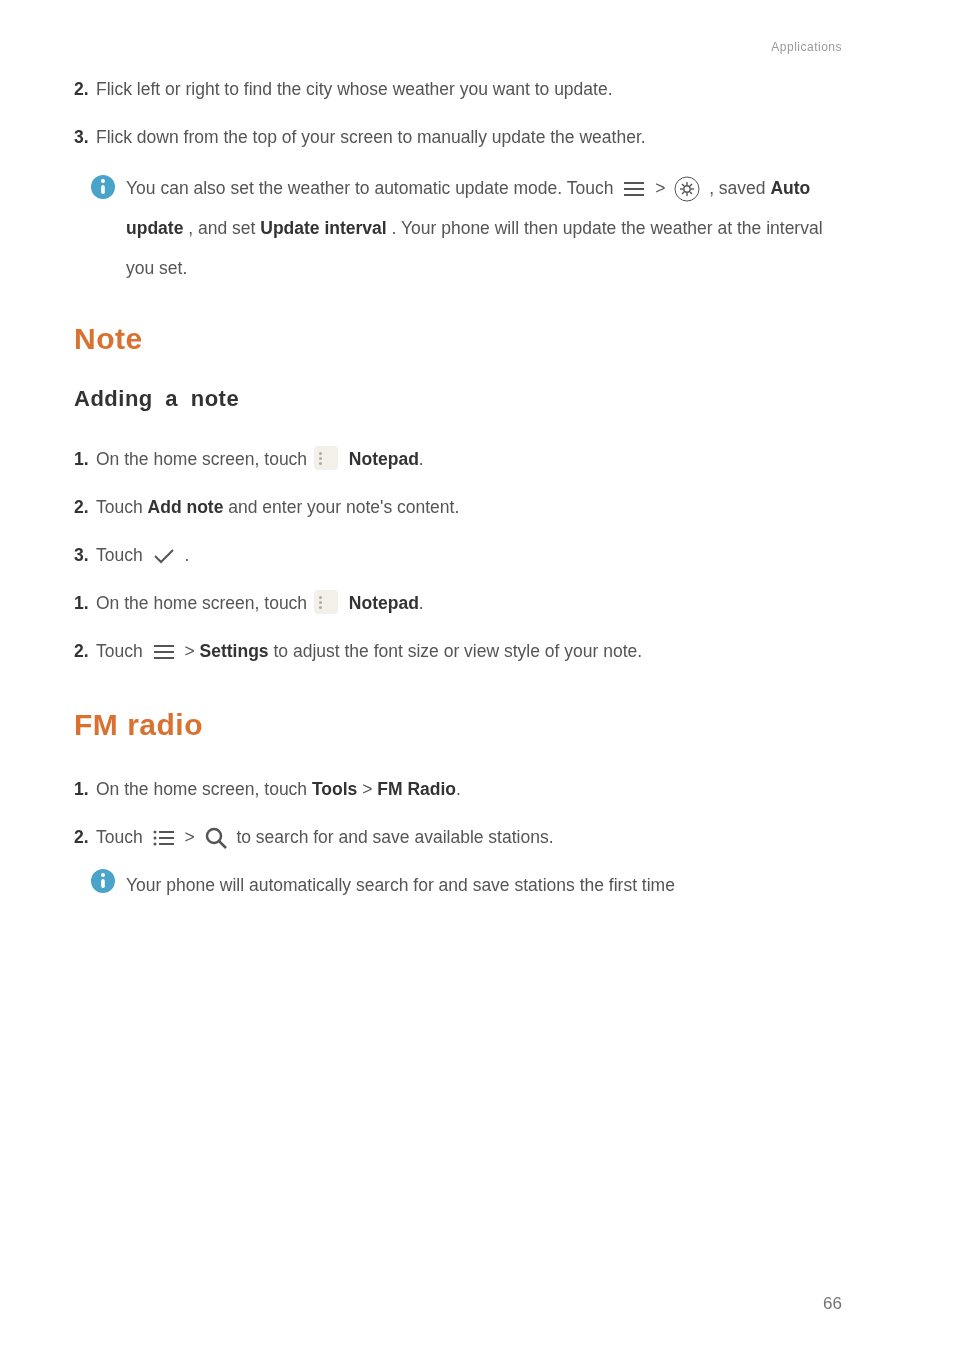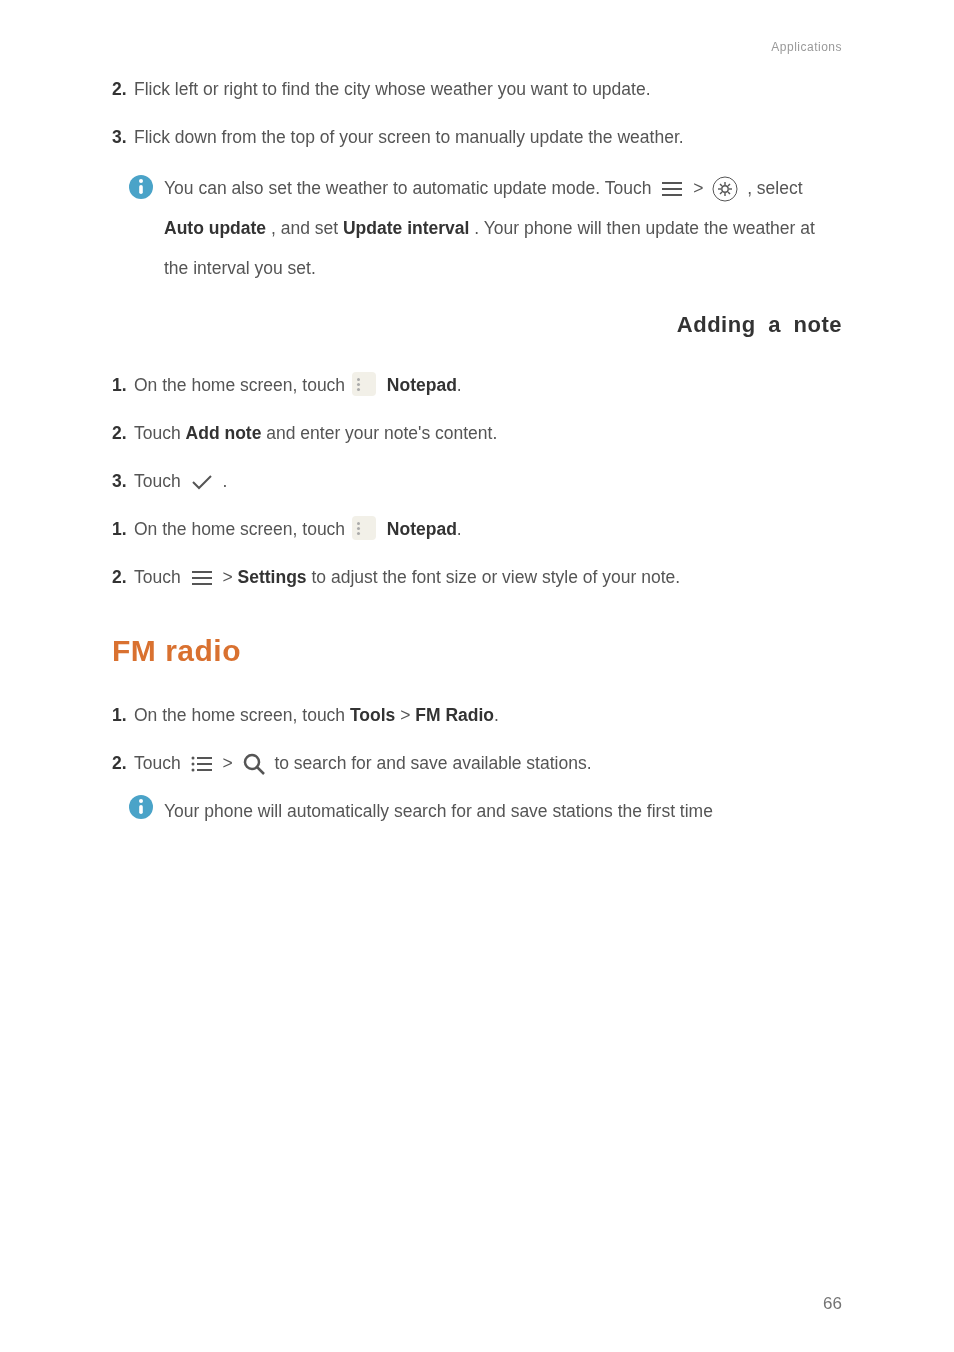--- a/index.html
+++ b/index.html
@@ -8,21 +8,21 @@
       height: 1352px;
       margin: 0;
       padding: 0;
       font-family: "Segoe UI", "Helvetica Neue", Arial, sans-serif;
       color: #555555;
       background: #ffffff;
       position: relative;
       box-sizing: border-box;
     }
     .content {
-      padding: 40px 112px 0 112px;
+      padding: 40px 112px 0 74px;
     }
     .header-label {
       text-align: right;
       color: #999;
       font-size: 12px;
       letter-spacing: 0.5px;
     }
     h1.orange {
       color: #d97130;
       font-size: 30px;
@@ -33,21 +33,20 @@
     h1.orange.mt {
       margin-top: 40px;
     }
     h2 {
       color: #333;
       font-size: 22px;
       font-weight: 700;
       letter-spacing: 0.5px;
       margin: 24px 0 30px 0;
       word-spacing: 6px;
-      text-align: right;
     }
     .para, .step {
       font-size: 17.5px;
       line-height: 34px;
       color: #555;
       margin: 0 0 14px 0;
     }
     .step {
       display: flex;
       align-items: flex-start;
@@ -145,28 +144,29 @@
               <line x1="13" y1="6" x2="13" y2="9"></line>
               <line x1="13" y1="17" x2="13" y2="20"></line>
               <line x1="6" y1="13" x2="9" y2="13"></line>
               <line x1="17" y1="13" x2="20" y2="13"></line>
               <line x1="8" y1="8" x2="10" y2="10"></line>
               <line x1="16" y1="16" x2="18" y2="18"></line>
               <line x1="8" y1="18" x2="10" y2="16"></line>
               <line x1="16" y1="10" x2="18" y2="8"></line>
             </g>
           </svg></span>
-      <span>, select </span>
+      <span>, saved </span>
       <b>Auto update</b>
       <span>, and set </span>
       <b>Update interval</b>
       <span>. Your phone will then update the weather at the interval you set.</span>
     </span>
   </div>
 
+  <h1 class="orange">Note</h1>
   <h2>Adding a note</h2>
 
   <div class="step">
     <span class="num">1.</span>
     <span class="body">
       <span>On the home screen, touch </span>
       <span class="notepad-icon"></span>
       <b>Notepad</b><span>.</span>
     </span>
   </div>

